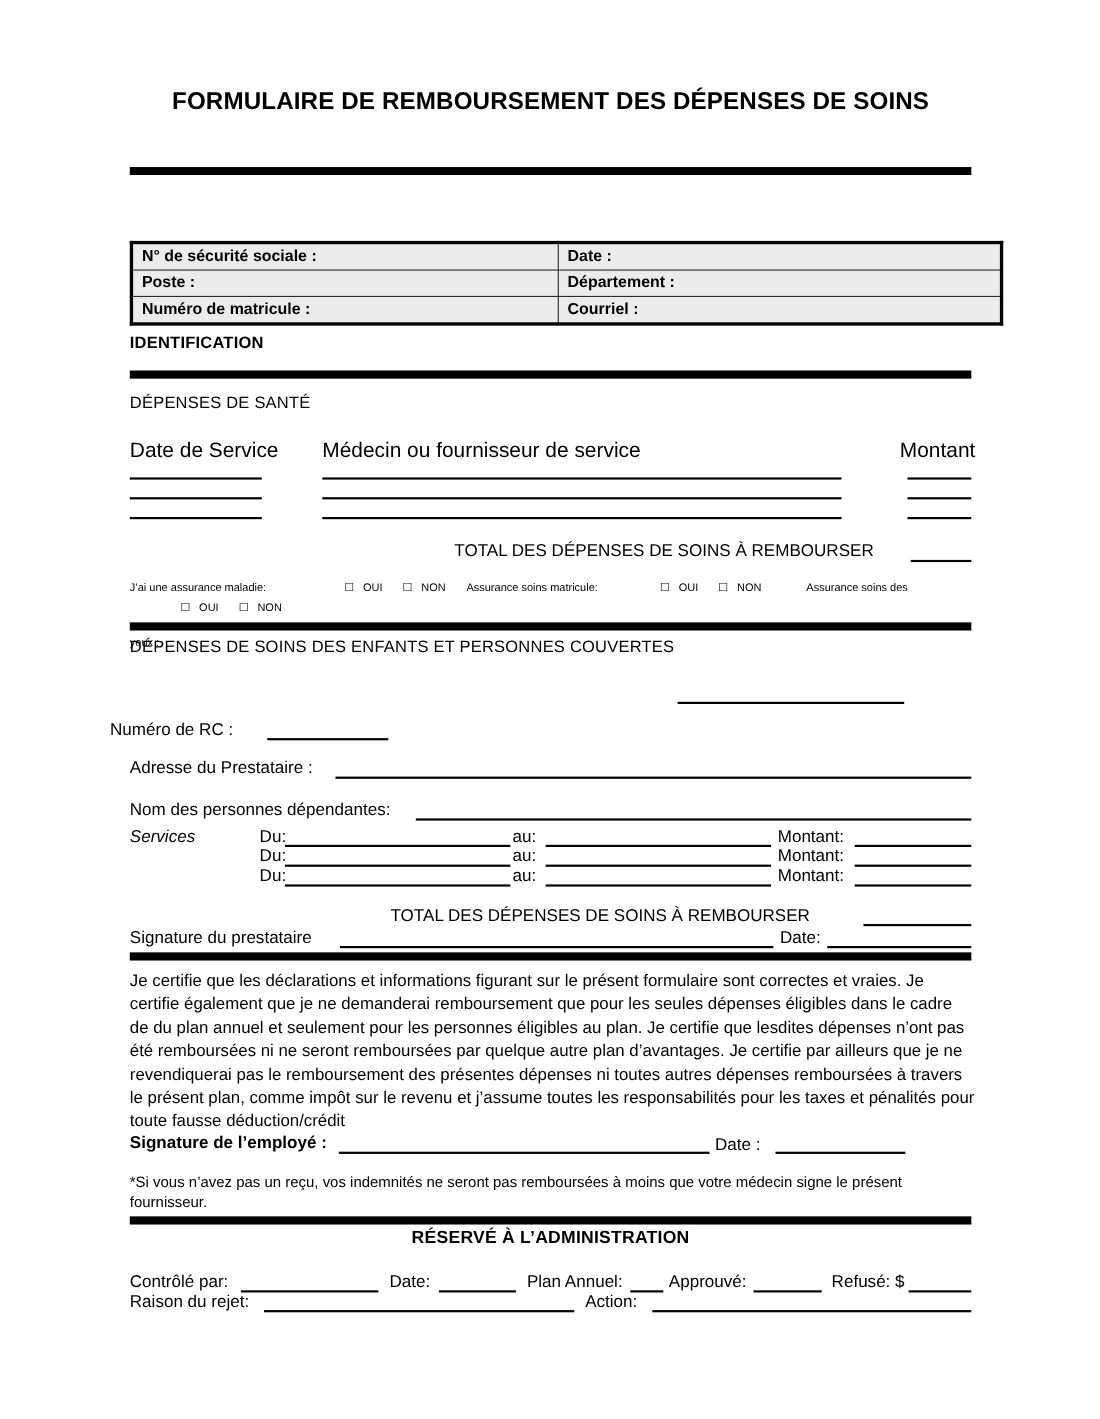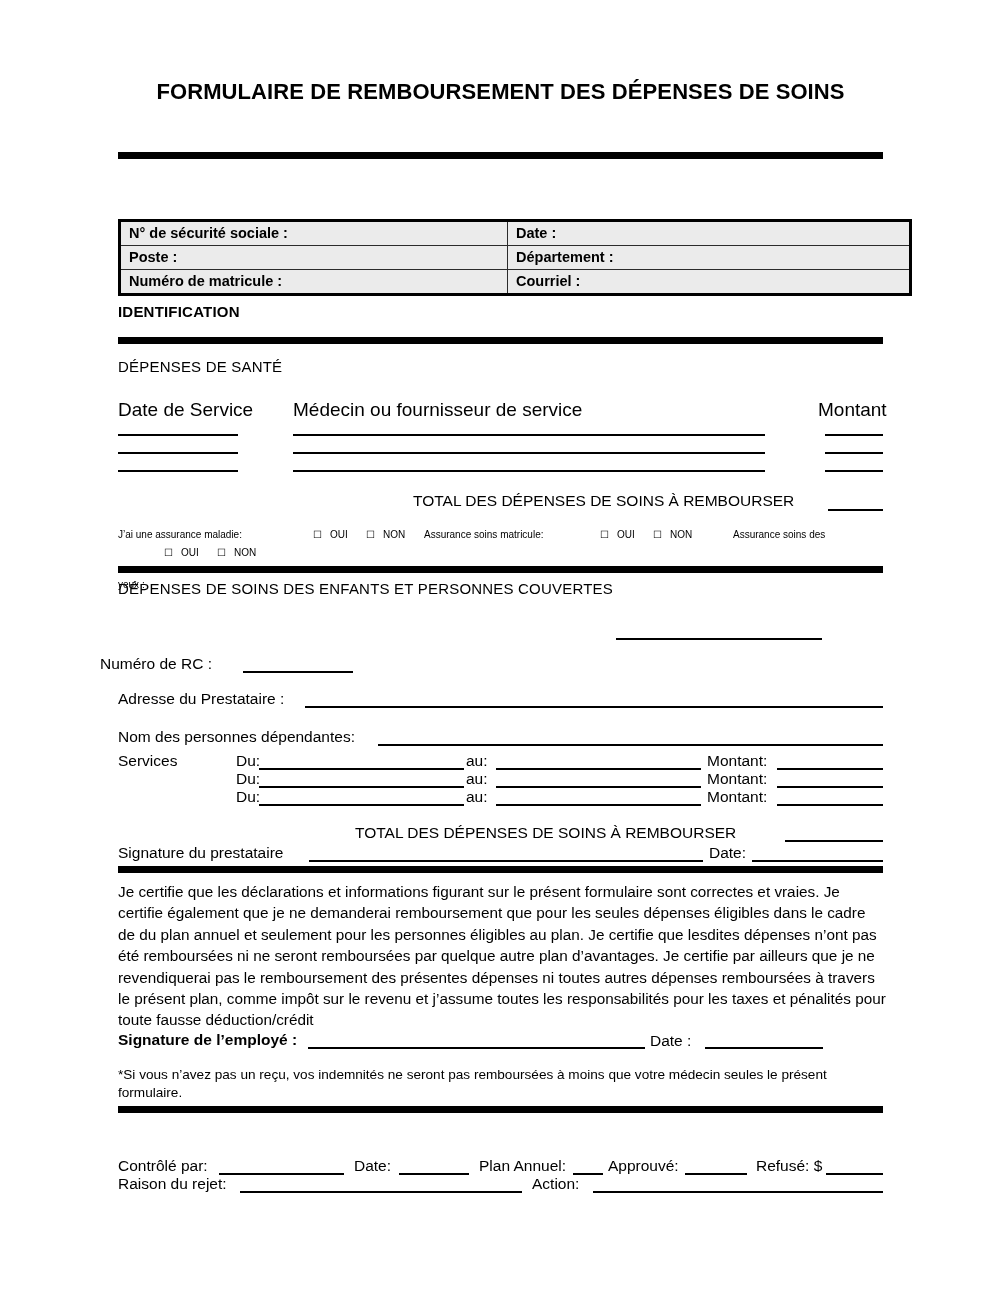--- a/index.html
+++ b/index.html
@@ -215,21 +215,21 @@
 
   <div class="txt" style="left:100px; top:653px;">Numéro de RC :</div>
   <div class="line" style="left:243px; top:671px; width:110px;"></div>
 
   <div class="txt" style="left:118px; top:688px;">Adresse du Prestataire :</div>
   <div class="line" style="left:305px; top:706px; width:578px;"></div>
 
   <div class="txt" style="left:118px; top:726px;">Nom des personnes dépendantes:</div>
   <div class="line" style="left:378px; top:744px; width:505px;"></div>
 
-  <div class="txt" style="left:118px; top:750px;">Services</div>
+  <div class="txt" style="left:118px; top:750px;font-style:italic;">Services</div>
 
   <div class="txt" style="left:236px; top:750px;">Du:</div>
   <div class="line" style="left:259px; top:768px; width:205px;"></div>
   <div class="txt" style="left:466px; top:750px;">au:</div>
   <div class="line" style="left:496px; top:768px; width:205px;"></div>
   <div class="txt" style="left:707px; top:750px;">Montant:</div>
   <div class="line" style="left:777px; top:768px; width:106px;"></div>
 
   <div class="txt" style="left:236px; top:768px;">Du:</div>
   <div class="line" style="left:259px; top:786px; width:205px;"></div>
@@ -255,24 +255,25 @@
 
   <div class="rule" style="top:866px;"></div>
 
   <div class="para" style="top:881px;">Je certifie que les déclarations et informations figurant sur le présent formulaire sont correctes et vraies. Je certifie également que  je ne demanderai remboursement que pour les seules dépenses éligibles dans le cadre de du plan annuel et seulement pour les personnes éligibles au plan. Je certifie que lesdites dépenses n’ont pas été remboursées ni ne seront remboursées par quelque autre plan d’avantages. Je certifie par ailleurs que je ne revendiquerai pas le remboursement des présentes dépenses ni toutes autres dépenses remboursées à travers le présent plan, comme impôt sur le revenu et j’assume toutes les responsabilités pour les taxes et pénalités pour toute fausse déduction/crédit</div>
 
   <div class="txt bold" style="left:118px; top:1029px; font-size:15.5px;">Signature de l’employé :</div>
   <div class="line" style="left:308px; top:1047px; width:337px;"></div>
   <div class="txt" style="left:650px; top:1030px;">Date :</div>
   <div class="line" style="left:705px; top:1047px; width:118px;"></div>
 
-  <div class="footnote" style="top:1066px;">*Si vous n’avez pas un reçu, vos indemnités ne seront pas remboursées à moins que votre médecin seules le présent formulaire.</div>
+  <div class="footnote" style="top:1066px;">*Si vous n’avez pas un reçu, vos indemnités ne seront pas remboursées à moins que votre médecin signe le présent fournisseur.</div>
 
   <div class="rule" style="top:1106px;"></div>
 
+  <div class="admin-head" style="top:1117px;">RÉSERVÉ À L’ADMINISTRATION</div>
 
   <div class="txt" style="left:118px; top:1155px;">Contrôlé par:</div>
   <div class="line" style="left:219px; top:1173px; width:125px;"></div>
 
   <div class="txt" style="left:354px; top:1155px;">Date:</div>
   <div class="line" style="left:399px; top:1173px; width:70px;"></div>
 
   <div class="txt" style="left:479px; top:1155px;">Plan Annuel:</div>
   <div class="line" style="left:573px; top:1173px; width:30px;"></div>
 

